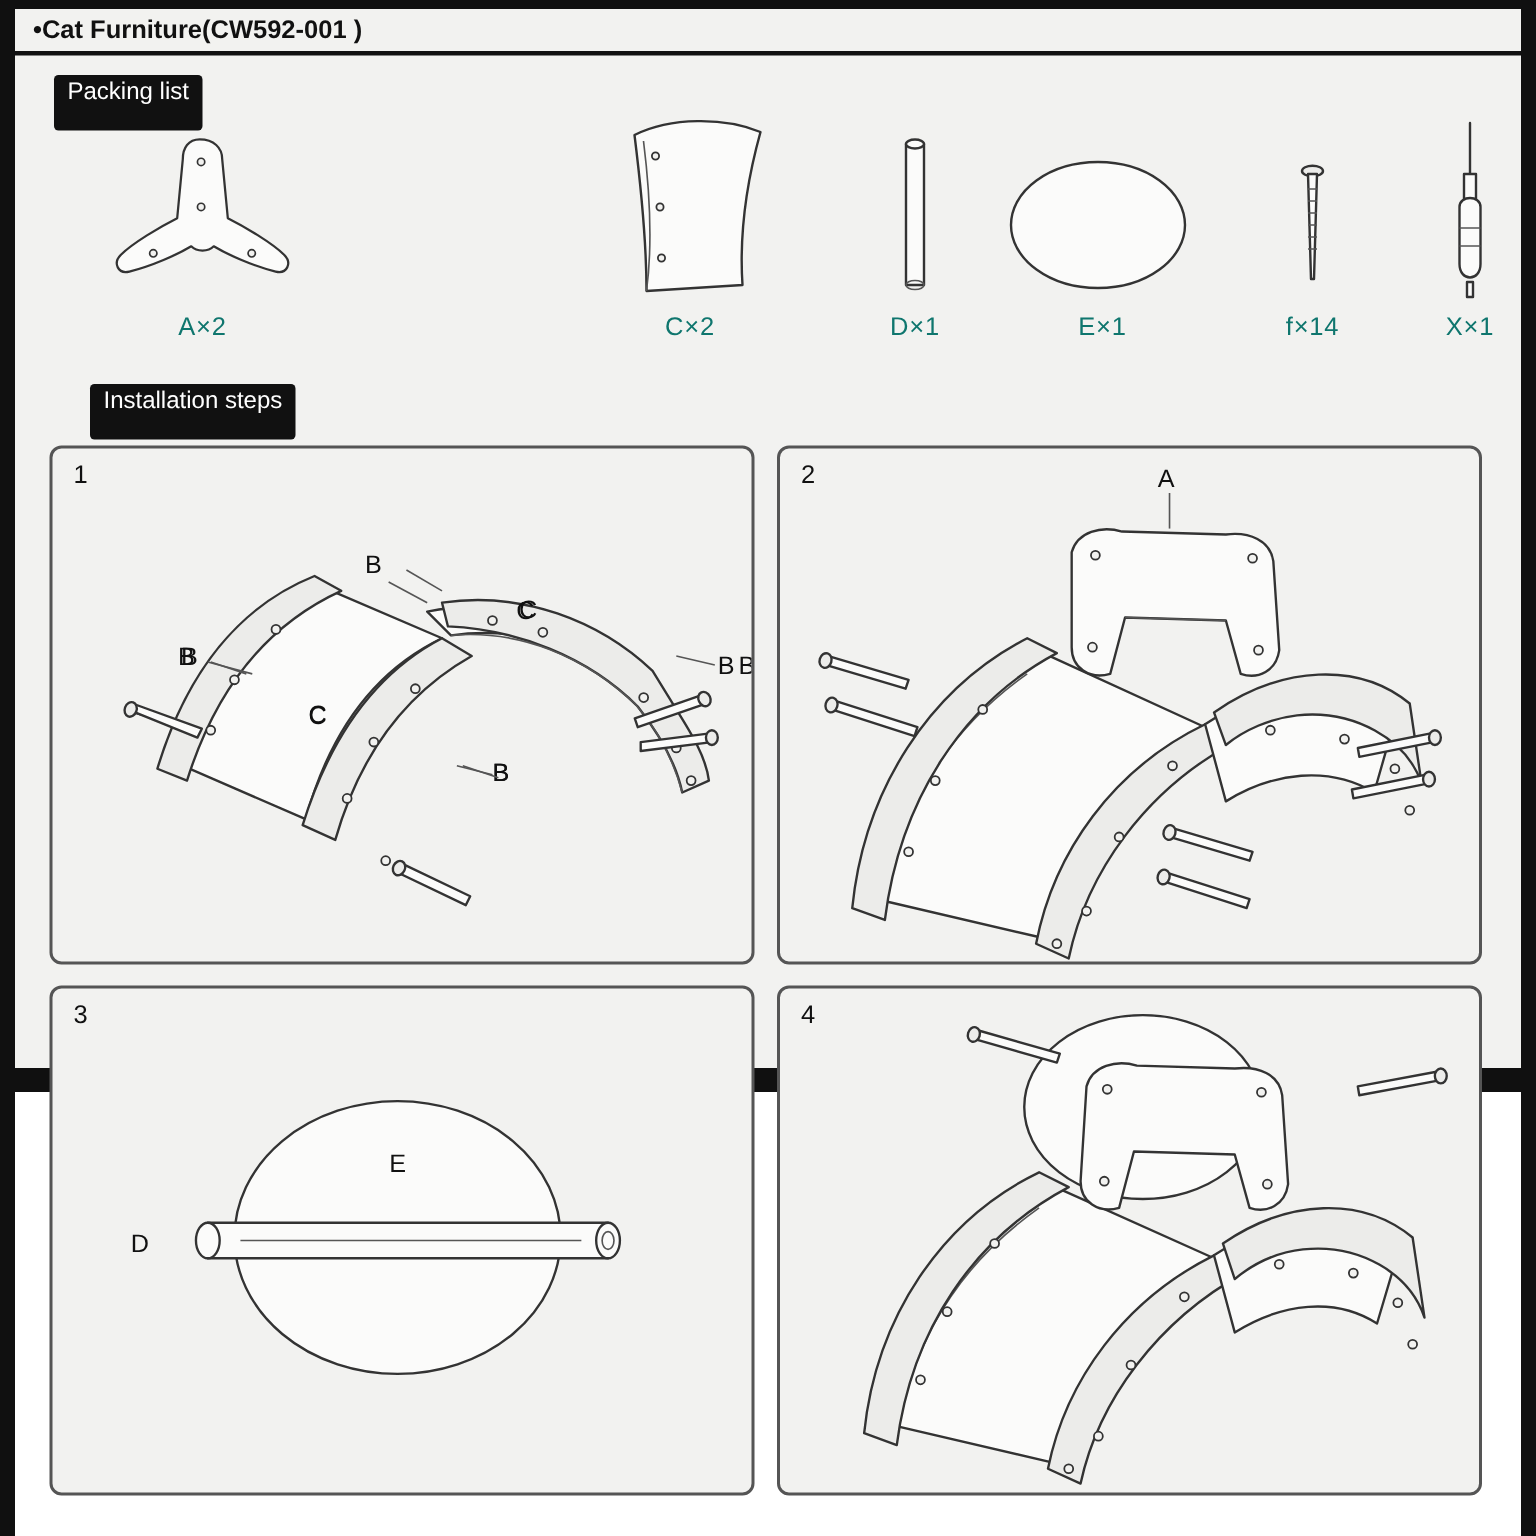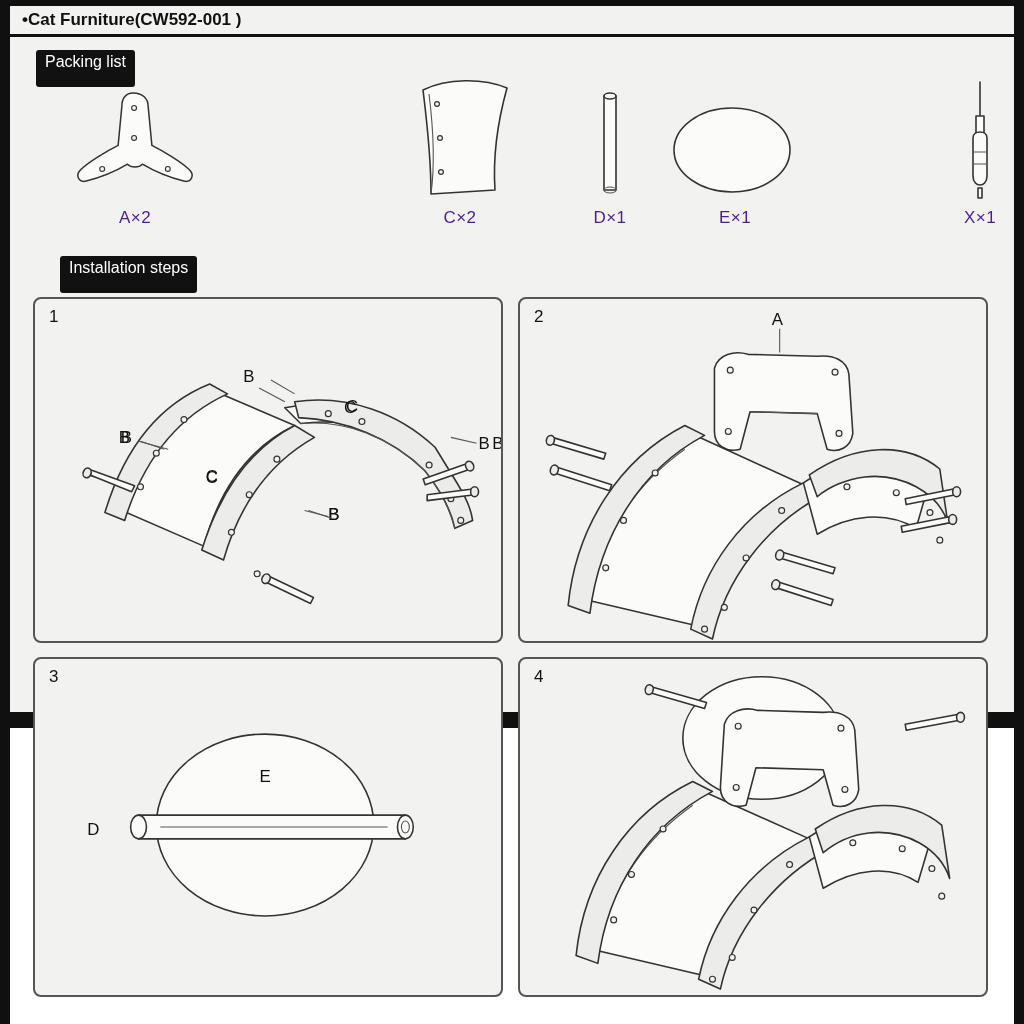--- a/index.html
+++ b/index.html
@@ -85,21 +85,21 @@
     width: 150px;
   }
   .part .art {
     height: 130px;
     display: flex;
     align-items: flex-end;
     justify-content: center;
   }
   .part .plabel {
     font-size: 17px;
-    color: #4c1d95;
+    color: #0f766e;
     margin-top: 6px;
     letter-spacing: 0.5px;
   }
 
   .steps-grid {
     position: absolute;
     left: 33px;
     top: 297px;
     width: 958px;
     height: 700px;
@@ -193,20 +193,30 @@
 
     <div class="part" style="left:640px; top:0px;">
       <div class="art">
         <svg width="150" height="130" viewBox="0 0 150 130">
           <ellipse class="fillw" cx="72" cy="78" rx="58" ry="42"></ellipse>
         </svg>
       </div>
       <div class="plabel">E×1</div>
     </div>
 
+    <div class="part" style="left:780px; top:0px;">
+      <div class="art">
+        <svg width="90" height="130" viewBox="0 0 90 130">
+          <ellipse class="fillg" cx="45" cy="42" rx="7" ry="3.5"></ellipse>
+          <path class="fillw" d="M42 44 h6 l-2 70 h-2 z"></path>
+          <path class="ln-thin" d="M42 54 h6 M42 62 h6 M42 70 h6 M42 78 h6 M42 86 h6 M42 94 h6"></path>
+        </svg>
+      </div>
+      <div class="plabel">f×14</div>
+    </div>
 
     <div class="part" style="left:885px; top:0px;">
       <div class="art">
         <svg width="90" height="130" viewBox="0 0 90 130">
           <path class="ln" d="M45 10 v34"></path>
           <path class="fillw" d="M41 44 h8 v22 h-8 z"></path>
           <path class="fillw" d="M38 66 C38 58 52 58 52 66 L52 104 C52 116 38 116 38 104 Z"></path>
           <path class="ln-thin" d="M38 80 h14 M38 92 h14"></path>
           <path class="fillw" d="M43 116 h4 v10 h-4 z"></path>
         </svg>

